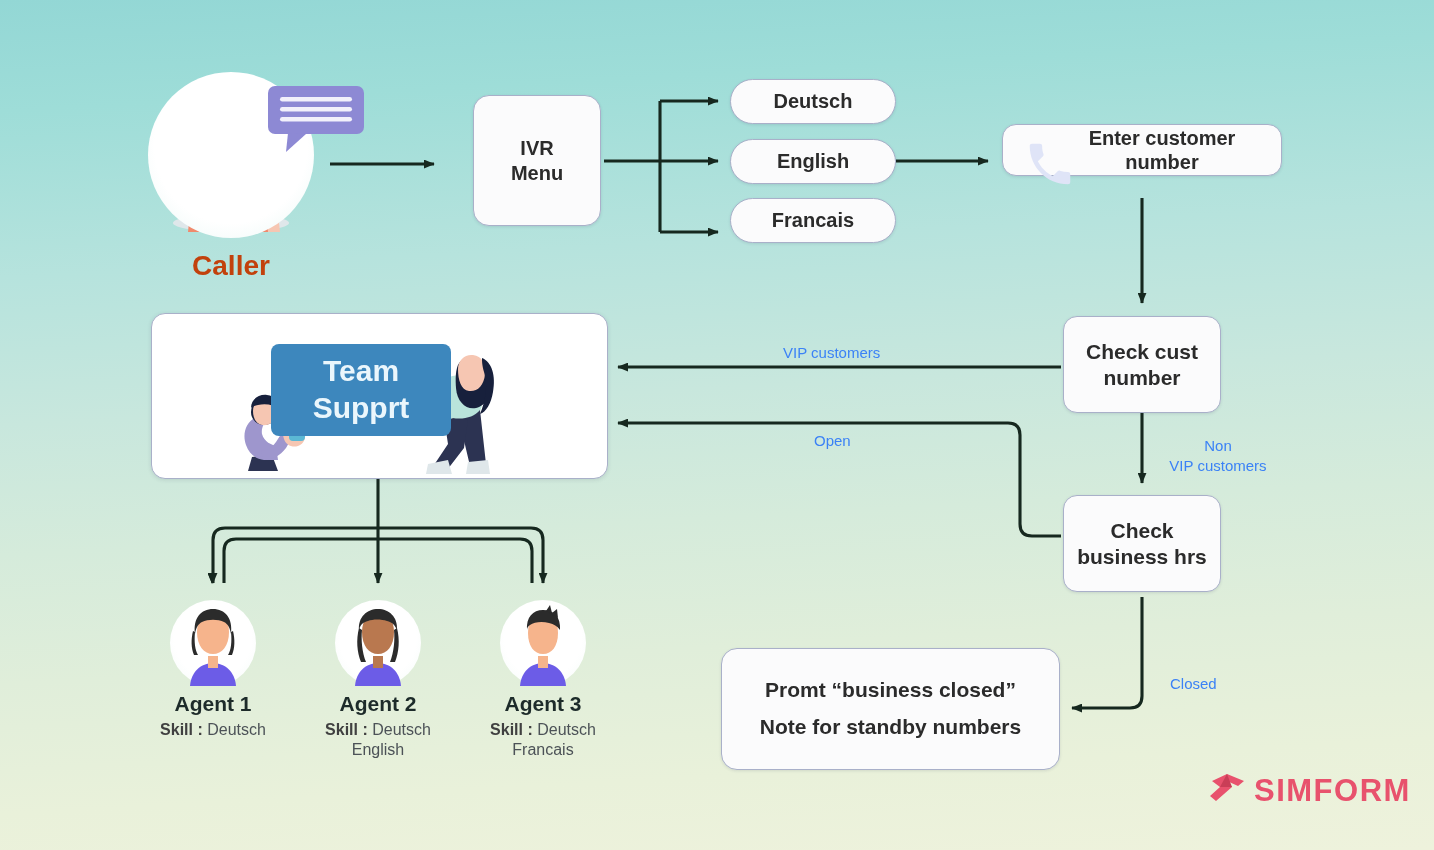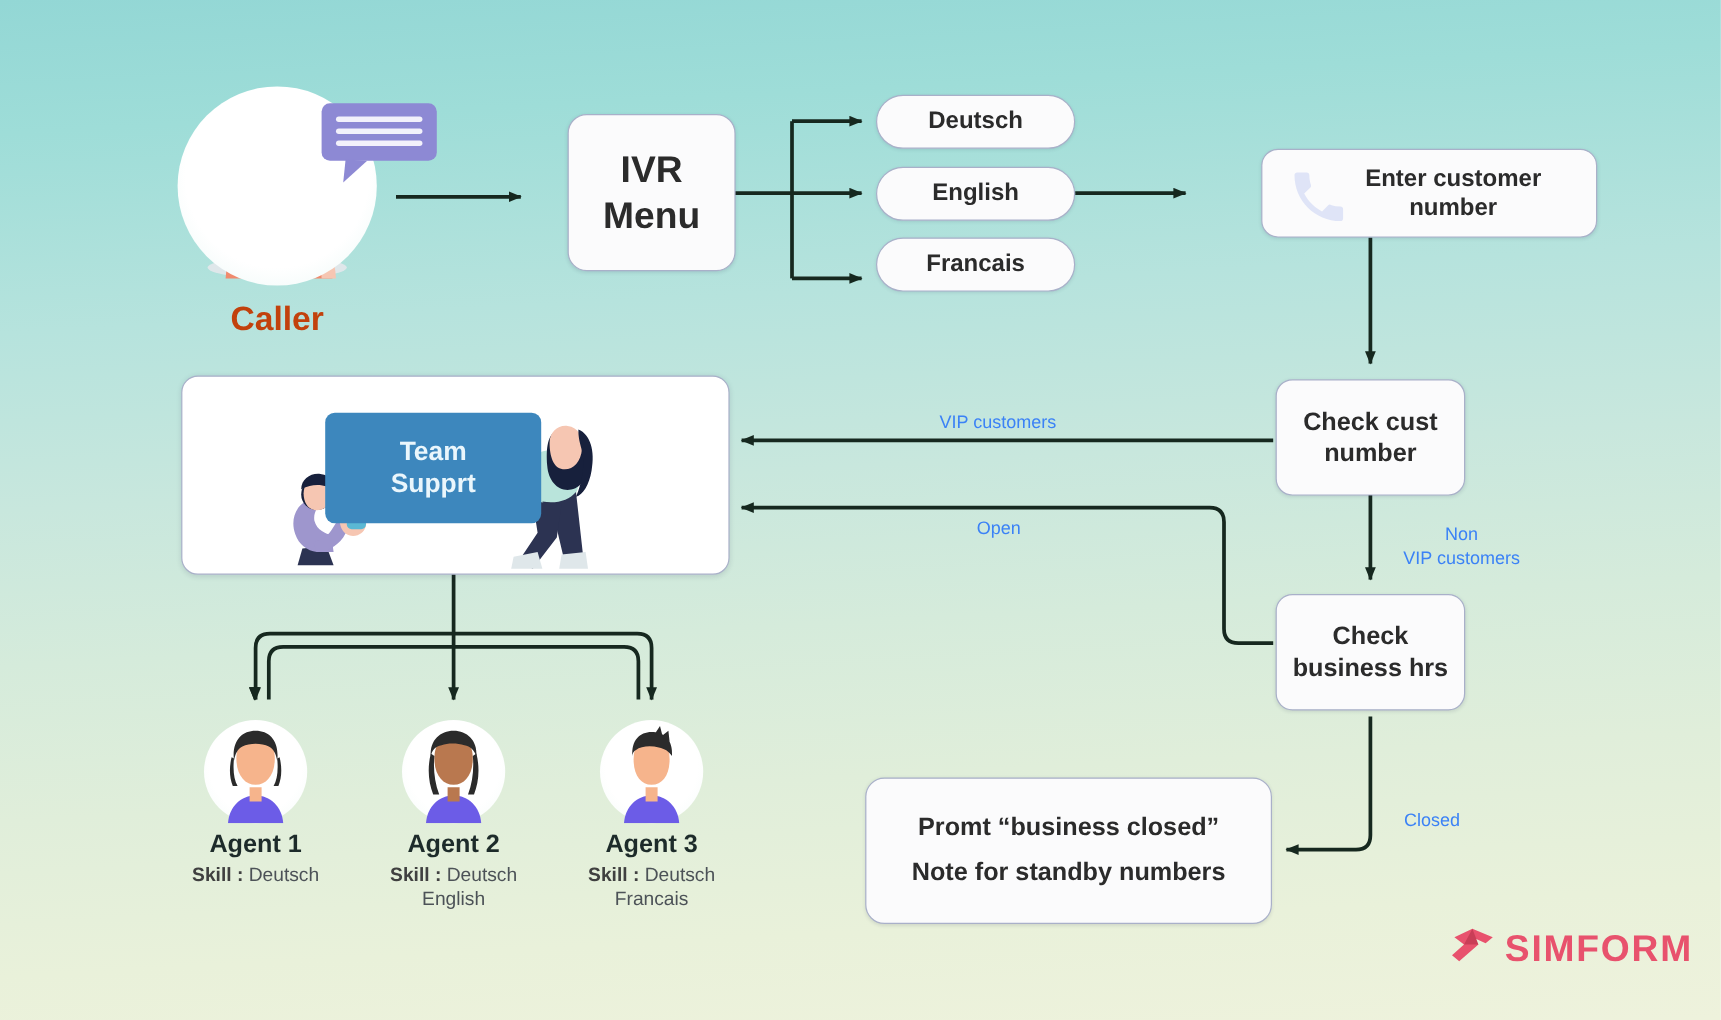--- a/index.html
+++ b/index.html
@@ -25,21 +25,21 @@
   #callerCircle{position:absolute;left:0;top:0;width:166px;height:166px;border-radius:50%;
     background:radial-gradient(circle at 50% 45%,#ffffff 62%, #f4fbfa 80%, rgba(244,251,250,0) 100%);}
   #callerLabel{position:absolute;left:148px;top:250px;width:166px;text-align:center;
     font-size:28px;font-weight:bold;color:#c2410c;}
 
   
   #teamCard{position:absolute;left:151px;top:313px;width:455px;height:164px;
     background:#fff;border:1.5px solid #a9b0c9;border-radius:14px;box-shadow:0 1px 4px rgba(40,50,80,.13);overflow:hidden;}
   #teamBanner{position:absolute;left:119px;top:30px;width:180px;height:92px;background:#3d87bd;border-radius:8px;
     display:flex;align-items:center;justify-content:center;}
-  #teamBanner span{color:#eaf6fc;font-size:22px;font-weight:bold;line-height:1.22;text-align:center;}
+  #teamBanner span{color:#eaf6fc;font-size:30px;font-weight:bold;line-height:1.22;text-align:center;}
 
   
   .agent{position:absolute;width:160px;text-align:center;}
   .agent .avatar{position:relative;margin:0 auto;width:86px;height:86px;border-radius:50%;
     background:radial-gradient(circle at 50% 45%,#ffffff 60%, #fafdfc 78%, rgba(250,253,252,0) 100%);}
   .agent .aname{margin-top:6px;font-size:21px;font-weight:bold;color:#1d2b2a;}
   .agent .skill{margin-top:4px;font-size:16px;color:#3a3f44;line-height:1.25;}
   .agent .skill b{font-weight:bold;color:#404040;}
   .agent .skill .sv{font-weight:normal;color:#4c5257;}
 
@@ -120,35 +120,35 @@
     <svg style="position:absolute;left:118px;top:12px;" width="100" height="70" viewBox="0 0 100 70">
       <rect x="2" y="2" width="96" height="48" rx="7" fill="#8d89d4"></rect>
       <path d="M22,49 L20,68 L40,50 Z" fill="#8d89d4"></path>
       <rect x="14" y="13" width="72" height="4.6" rx="2.3" fill="#f2f1fb"></rect>
       <rect x="14" y="23" width="72" height="4.6" rx="2.3" fill="#f2f1fb"></rect>
       <rect x="14" y="33" width="72" height="4.6" rx="2.3" fill="#f2f1fb"></rect>
     </svg>
   </div>
   <div id="callerLabel">Caller</div>
 
-  <div class="node" style="left:473px;top:95px;width:140px;height:131px;border-radius:16px;font-size:31px;">
+  <div class="node" style="left:473px;top:95px;width:128px;height:131px;border-radius:16px;font-size:20px;">
     <span class="txt"><span>IVR</span><br><span>Menu</span></span>
   </div>
 
   <div class="node" style="left:730px;top:79px;width:166px;height:45px;border-radius:23px;font-size:20px;">
     <span class="txt">Deutsch</span>
   </div>
   <div class="node" style="left:730px;top:139px;width:166px;height:45px;border-radius:23px;font-size:20px;">
     <span class="txt">English</span>
   </div>
   <div class="node" style="left:730px;top:198px;width:166px;height:45px;border-radius:23px;font-size:20px;">
     <span class="txt">Francais</span>
   </div>
 
-  <div class="node" style="left:1051px;top:124px;width:280px;height:74px;border-radius:14px;font-size:20px;">
+  <div class="node" style="left:1002px;top:124px;width:280px;height:52px;border-radius:14px;font-size:20px;">
     <svg style="position:absolute;left:20px;top:12px;" width="54" height="54" viewBox="0 0 24 24">
       <path fill="#dfe4f7" d="M6.6 10.8c1.4 2.8 3.8 5.2 6.6 6.6l2.2-2.2c.3-.3.7-.4 1-.2 1.2.4 2.4.6 3.6.6.6 0 1 .4 1 1V20c0 .6-.4 1-1 1-9.4 0-17-7.6-17-17 0-.6.4-1 1-1h3.5c.6 0 1 .4 1 1 0 1.3.2 2.5.6 3.6.1.4 0 .8-.2 1z"></path>
     </svg>
     <span class="txt" style="position:relative;left:20px;"><span>Enter customer</span><br><span>number</span></span>
   </div>
 
   <div class="node" style="left:1063px;top:316px;width:158px;height:97px;border-radius:14px;font-size:21px;">
     <span class="txt"><span>Check cust</span><br><span>number</span></span>
   </div>
 

